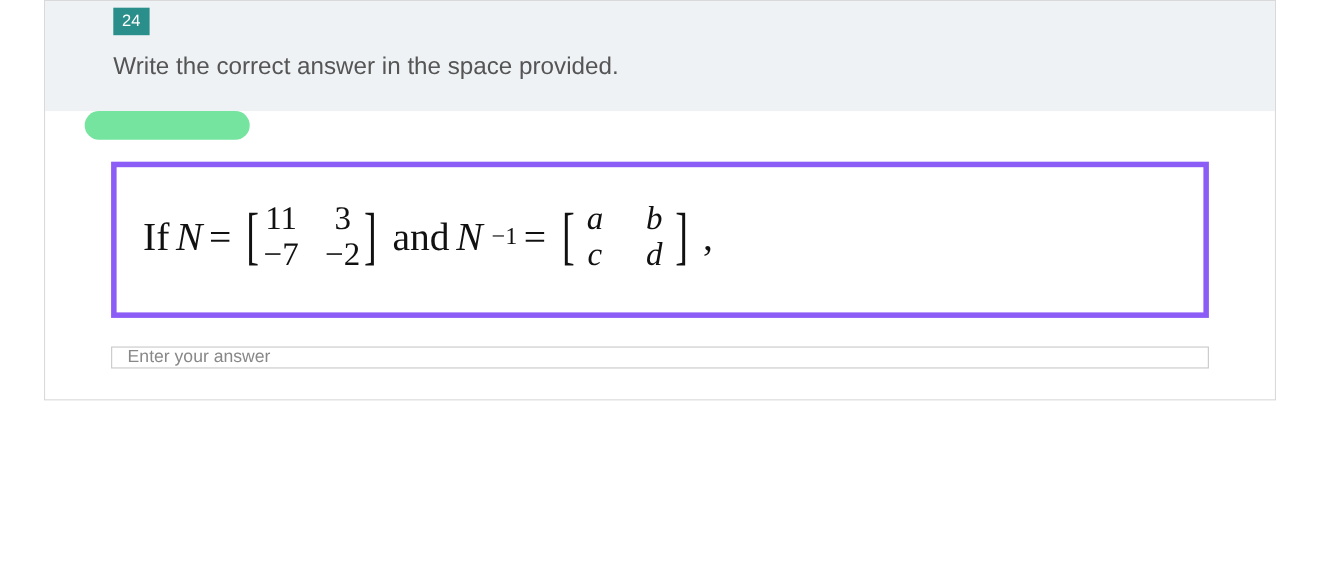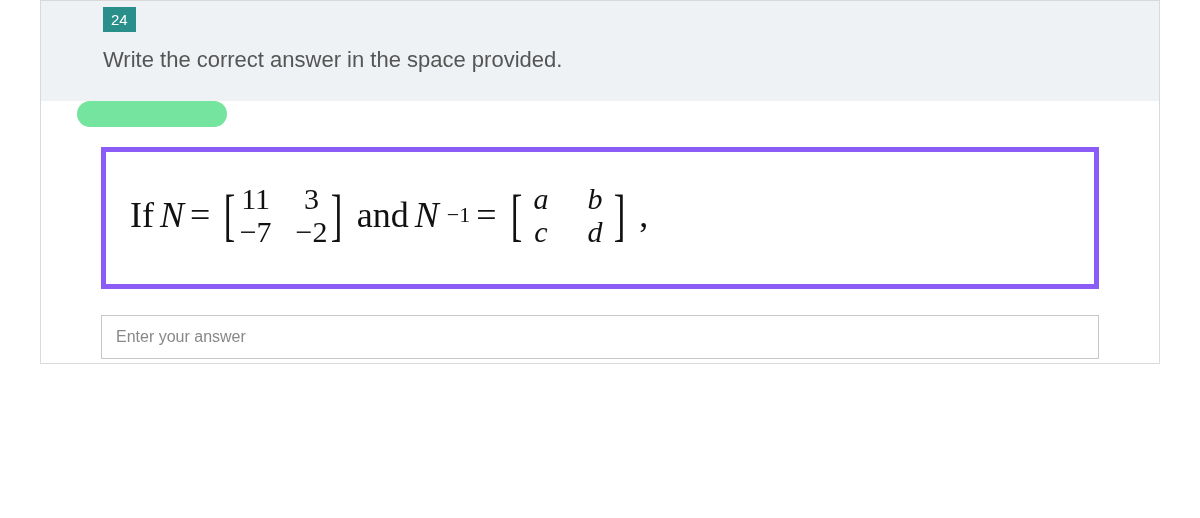--- a/index.html
+++ b/index.html
@@ -95,21 +95,21 @@
     font-size: 22px;
     vertical-align: super;
     margin-left: 2px;
   }
   .answer-input {
     margin: 26px 60px 0 60px;
   }
   .answer-input input {
     width: 100%;
     border: 1px solid #c8c8c8;
-    padding: 12px 14px;
+    padding: 0 14px;
     font-size: 16px;
     color: #333;
     font-family: inherit;
   }
   .answer-input input::placeholder { color: #888; }
 </style>
 </head>
 <body>
 
 <div class="question-card">

